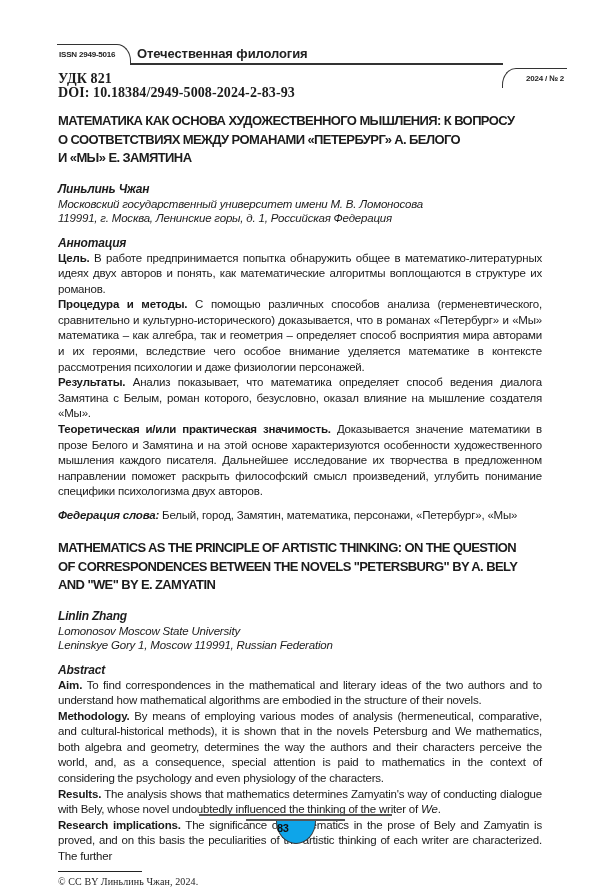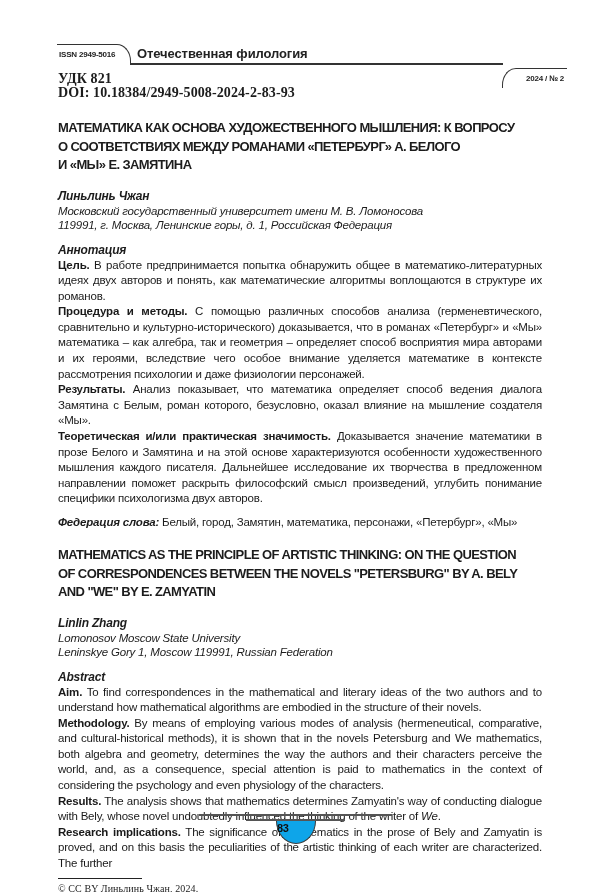--- a/index.html
+++ b/index.html
@@ -30,21 +30,21 @@
   }
   .jh-tab-right .txt { position:absolute; right:3px; top:5px; font-size:8px; letter-spacing:-0.2px; white-space:nowrap; }
   .jh-center { position:absolute; left:80px; right:70px; bottom:3px; text-align:left; font-size:13px; letter-spacing:-0.1px; }
 
   
   .content { position:absolute; left:58px; top:72px; width:484px; }
   .udc, .doi {
     font-family:"Liberation Serif", serif; font-weight:bold;
     font-size:14px; line-height:14px; letter-spacing:0.1px;
   }
-  .title { margin-top:19px; font-weight:bold; font-size:13px; line-height:18.5px; letter-spacing:-0.6px; }
+  .title { margin-top:12px; font-weight:bold; font-size:13px; line-height:18.5px; letter-spacing:-0.6px; }
   .title .tline { white-space:nowrap; }
   .byline { margin-top:14px; }
   .author { font-weight:bold; font-style:italic; font-size:12px; line-height:15px; letter-spacing:-0.2px; }
   .affil { font-style:italic; font-size:11.5px; line-height:14px; letter-spacing:-0.2px; }
   .absec { margin-top:10px; }
   .abhead { font-weight:bold; font-style:italic; font-size:12px; line-height:16px; letter-spacing:-0.2px; }
   .para { font-size:11.5px; line-height:15.6px; text-align:justify; letter-spacing:-0.2px; color:#1a1a1a; }
   .para .lbl { font-weight:bold; }
   .para .ital { font-style:italic; }
   .keywords { margin-top:8px; font-size:11.5px; line-height:15px; letter-spacing:-0.2px; }

